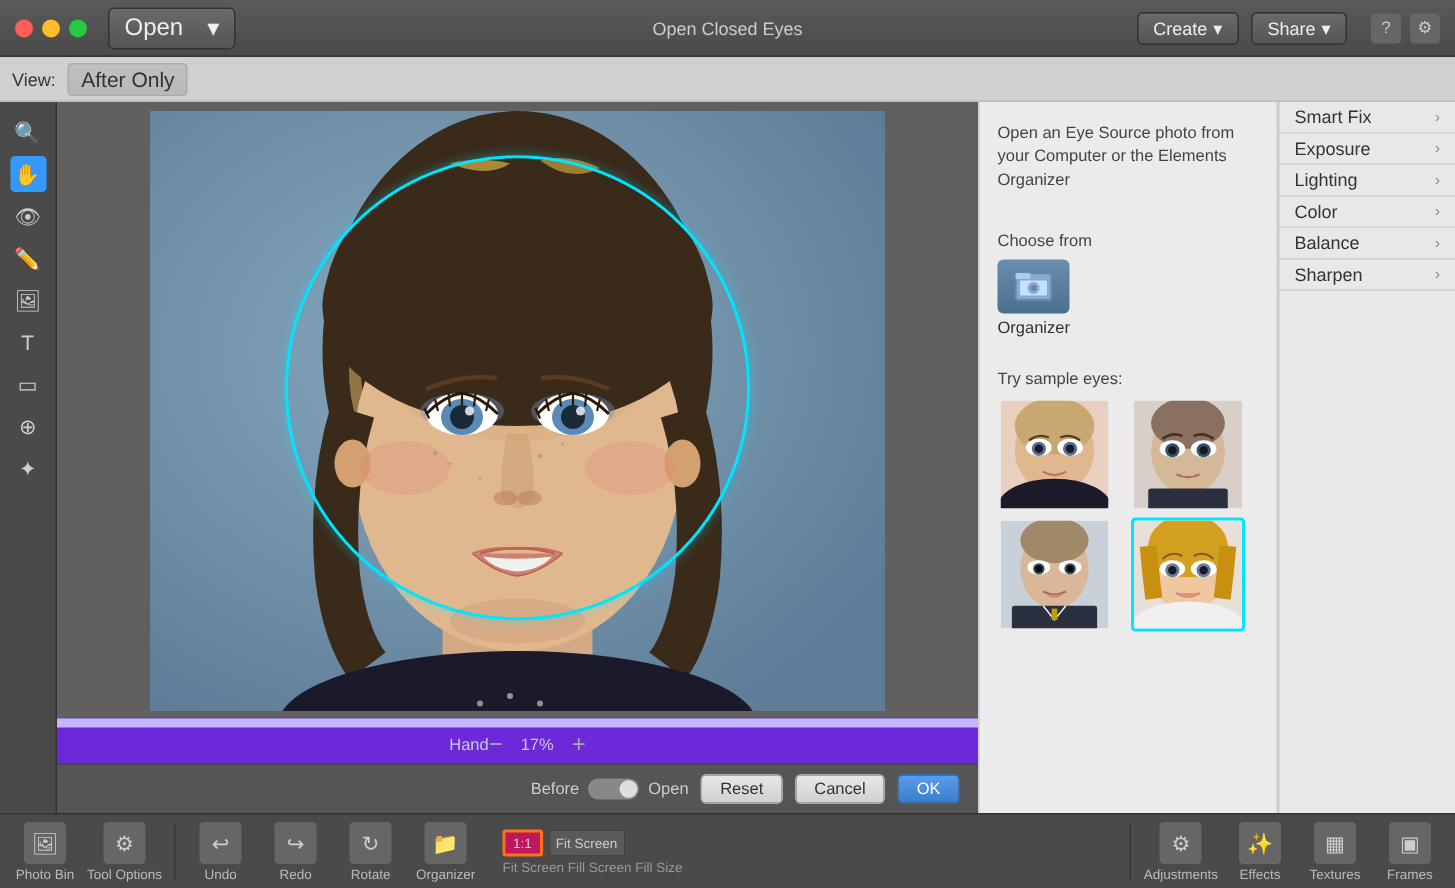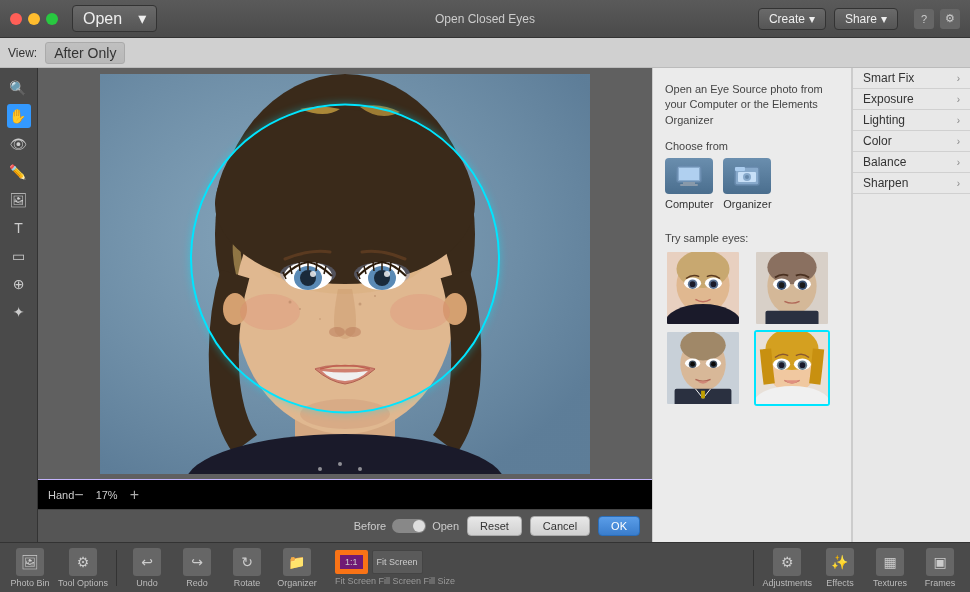--- a/index.html
+++ b/index.html
@@ -185,26 +185,26 @@
       width: 310px;
       height: 310px;
       border: 2px solid #00e5ff;
       border-radius: 50%;
       pointer-events: none;
       box-shadow: 0 0 8px rgba(0,229,255,0.4);
     }
 
     .canvas-status {
       height: 30px;
-      background: #000000;
-      display: flex;
-      align-items: center;
-      justify-content: flex-start;
+      background: #6d28d9;
+      display: flex;
+      align-items: center;
+      justify-content: center;
       padding: 0 10px;
-      border-top: 1px solid #c4b5fd;
+      border-top: 6px solid #c4b5fd;
     }
     .hand-label {
       color: #ccc;
       font-size: 11px;
     }
     .zoom-controls {
       display: flex;
       align-items: center;
       gap: 8px;
     }
@@ -287,21 +287,21 @@
     .dialog-section-title {
       font-size: 13px;
       font-weight: 600;
       color: #222;
       margin-bottom: 2px;
     }
     .dialog-desc {
       font-size: 11px;
       color: #444;
       line-height: 1.4;
-      margin-bottom: 0;
+      margin-bottom: 15px;
     }
     .choose-from-label {
       font-size: 11px;
       color: #444;
       margin-bottom: 6px;
     }
     .source-options {
       display: flex;
       gap: 10px;
       margin-bottom: 10px;
@@ -623,31 +623,20 @@
     </div>
   </div>
 
   <div class="dialog-panel">
     <div>
       <div class="dialog-desc">Open an Eye Source photo from your Computer or the Elements Organizer</div>
     </div>
     <div>
       <div class="choose-from-label">Choose from</div>
       <div class="source-options">
-        <div class="source-option">
-          <div class="source-icon-box">
-            <svg width="28" height="22" viewBox="0 0 28 22" fill="none">
-              <rect x="2" y="1" width="24" height="16" rx="2" fill="#88aacc" stroke="#6688aa" stroke-width="1.5"></rect>
-              <rect x="4" y="3" width="20" height="12" fill="#b0d0f0"></rect>
-              <rect x="8" y="17" width="12" height="2" fill="#8899aa"></rect>
-              <rect x="5" y="19" width="18" height="2" rx="1" fill="#8899aa"></rect>
-            </svg>
-          </div>
-          <span class="source-option-label">Computer</span>
-        </div>
         <div class="source-option">
           <div class="source-icon-box">
             <svg width="28" height="26" viewBox="0 0 28 26" fill="none">
               <rect x="2" y="4" width="24" height="18" rx="2" fill="#88aacc" stroke="#6688aa" stroke-width="1.5"></rect>
               <rect x="2" y="4" width="10" height="4" rx="1" fill="#aaccee"></rect>
               <rect x="5" y="9" width="18" height="10" rx="1" fill="#c8e0f8"></rect>
               <circle cx="14" cy="14" r="4" fill="#88aacc"></circle>
               <circle cx="14" cy="14" r="2" fill="#6688aa"></circle>
             </svg>
           </div>
@@ -788,21 +777,21 @@
     <div class="thumb-icon">↻</div>
     <span class="thumb-label">Rotate</span>
   </div>
   <div class="thumb-item">
     <div class="thumb-icon">📁</div>
     <span class="thumb-label">Organizer</span>
   </div>
 
   <div style="display:flex; flex-direction:column; gap:2px; margin-left:10px;">
     <div style="display:flex; gap:4px;">
-      <button style="background:#701a75;border:5px solid #f97316;border-radius:2px;color:#ccc;font-size:9px;padding:2px 5px;cursor:pointer;">1:1</button>
+      <button style="background:#be185d;border:2px solid #f97316;border-radius:2px;color:#ccc;font-size:9px;padding:2px 5px;cursor:pointer;">1:1</button>
       <button style="background:#5a5a5a;border:1px solid #444;border-radius:2px;color:#ccc;font-size:9px;padding:2px 4px;cursor:pointer;">Fit Screen</button>
     </div>
     <span style="font-size:9px;color:#999;">Fit Screen  Fill Screen  Fill Size</span>
   </div>
 
   <div class="thumb-strip-right">
     <div class="thumb-divider"></div>
     <div class="thumb-item-right">
       <div class="thumb-icon">⚙</div>
       <span class="thumb-label">Adjustments</span>

